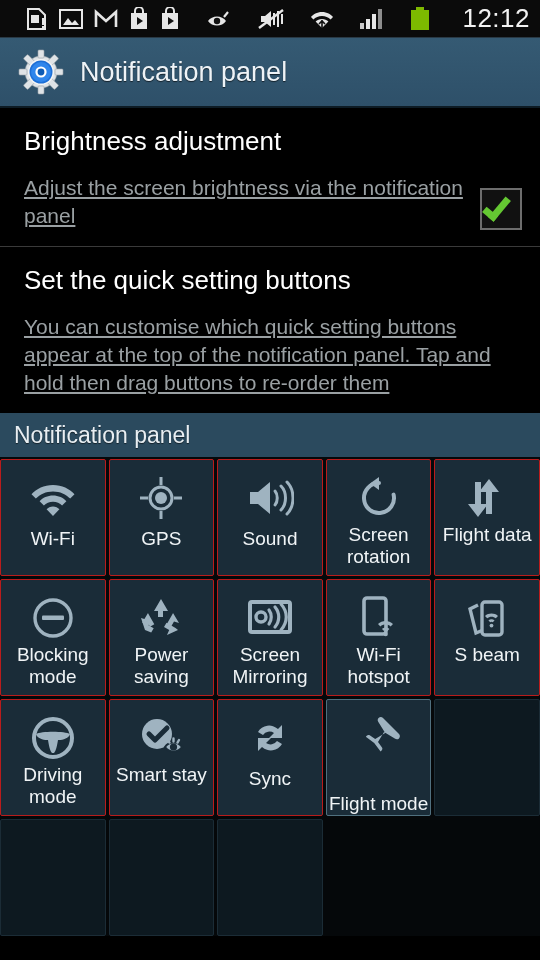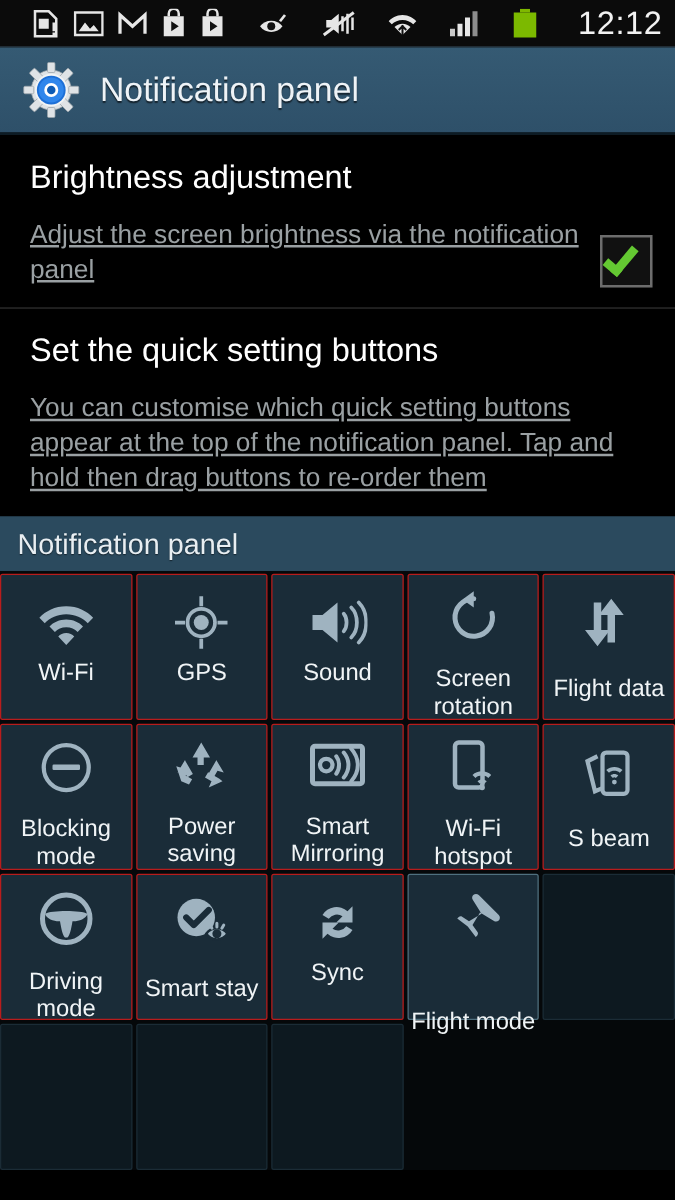--- a/index.html
+++ b/index.html
@@ -97,21 +97,21 @@
     position:relative;
   }
   .tile.empty { background:#0d1920; border-color:#1b2c36; }
   .tile-ico {
     height:52px; display:flex; align-items:center; justify-content:center;
   }
   .tile-label {
     color:#f0f4f6; font-size:19px; line-height:22px;
     text-align:center; margin-top:4px; padding:0 2px;
   }
-  .tile-label.two { margin-top:17px; }
+  .tile-label.two { margin-top:0; }
   .flight-tile { border:1px solid #50707f;gap:34px; }
   svg { display:block; }
 </style>
 </head>
 <body>
 
 <div class="screen">
 
   <div class="statusbar">
     <div class="sb-left">
@@ -322,21 +322,21 @@
           <svg width="48" height="38" viewBox="0 0 48 38">
             <rect x="4" y="3" width="40" height="30" rx="2" fill="none" stroke="#9fb3c0" stroke-width="4"></rect>
             <circle cx="15" cy="18" r="5" fill="none" stroke="#9fb3c0" stroke-width="3.4"></circle>
             <g fill="none" stroke="#9fb3c0" stroke-width="3.2" stroke-linecap="round">
               <path d="M23 11c3 4 3 10 0 14"></path>
               <path d="M29 8c5 6 5 14 0 20"></path>
               <path d="M35 5c7 8 7 18 0 26"></path>
             </g>
           </svg>
         </div>
-        <div class="tile-label two">Smart Mirroring</div>
+        <div class="tile-label two">Screen Mirroring</div>
       </div>
       <div class="tile">
         <div class="tile-ico">
           <svg width="42" height="44" viewBox="0 0 42 44">
             <rect x="6" y="2" width="22" height="36" rx="3" fill="none" stroke="#9fb3c0" stroke-width="3.6"></rect>
             <g fill="#9fb3c0">
               <path d="M20 28c4-4 11-4 15 0l-2.4 2.4c-2.6-2.6-7.6-2.6-10.2 0z"></path>
               <path d="M24 33c2-2 5.4-2 7.4 0l-2 2c-1-1-2.4-1-3.4 0z"></path>
               <circle cx="27.7" cy="38" r="2.2"></circle>
             </g>

